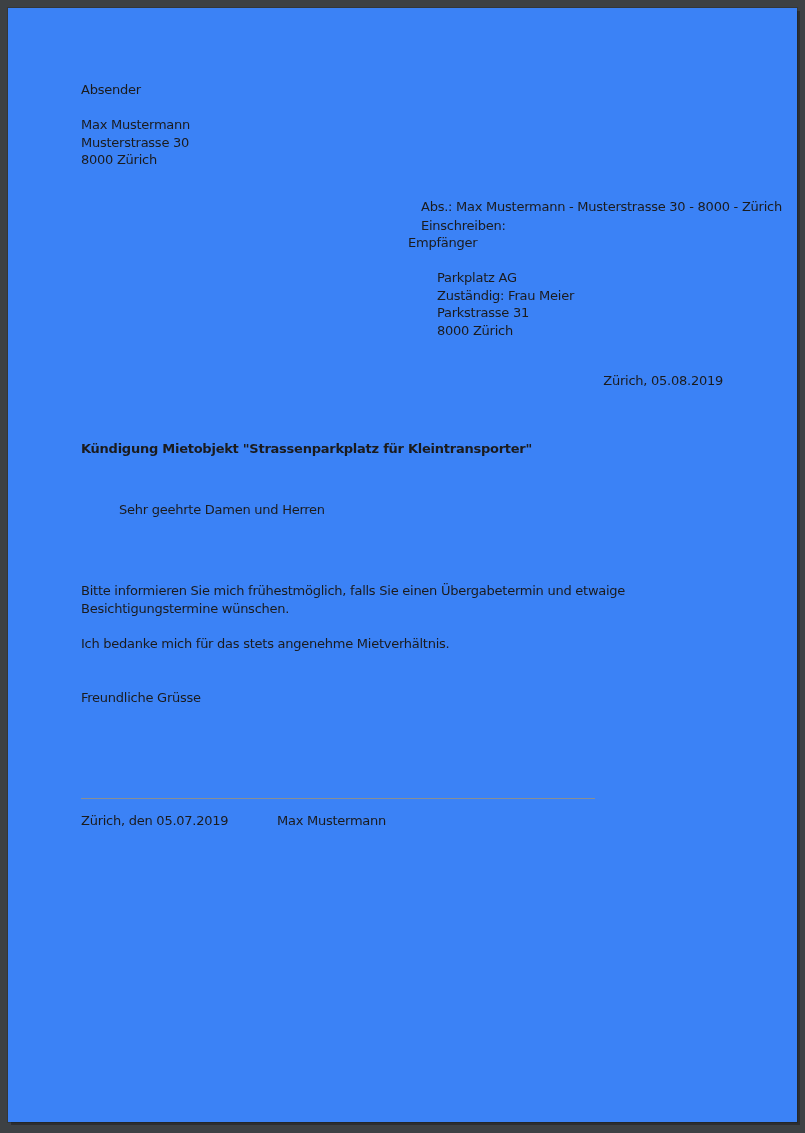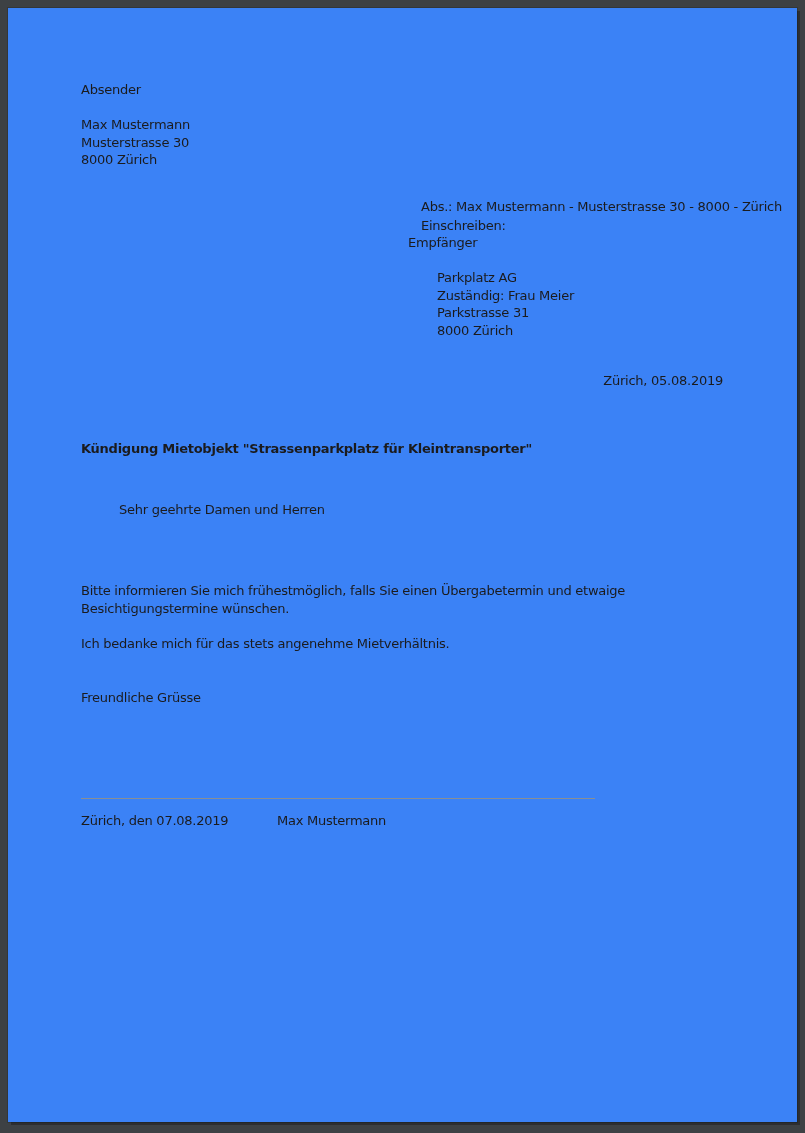--- a/index.html
+++ b/index.html
@@ -73,15 +73,15 @@
 
   <div class="salutation">Sehr geehrte Damen und Herren</div>
 
   <div class="para p3">Ich bedanke mich für das stets angenehme Mietverhältnis.</div>
   <div class="para p2">Bitte informieren Sie mich frühestmöglich, falls Sie einen Übergabetermin und etwaige
 Besichtigungstermine wünschen.</div>
 
   <div class="closing">Freundliche Grüsse</div>
 
   <div class="sig-rule"></div>
-  <div class="sig-place">Zürich, den 07.08.2019</div>
+  <div class="sig-place">Zürich, den 05.07.2019</div>
   <div class="sig-name">Max Mustermann</div>
 </div>
 
 </body></html>

